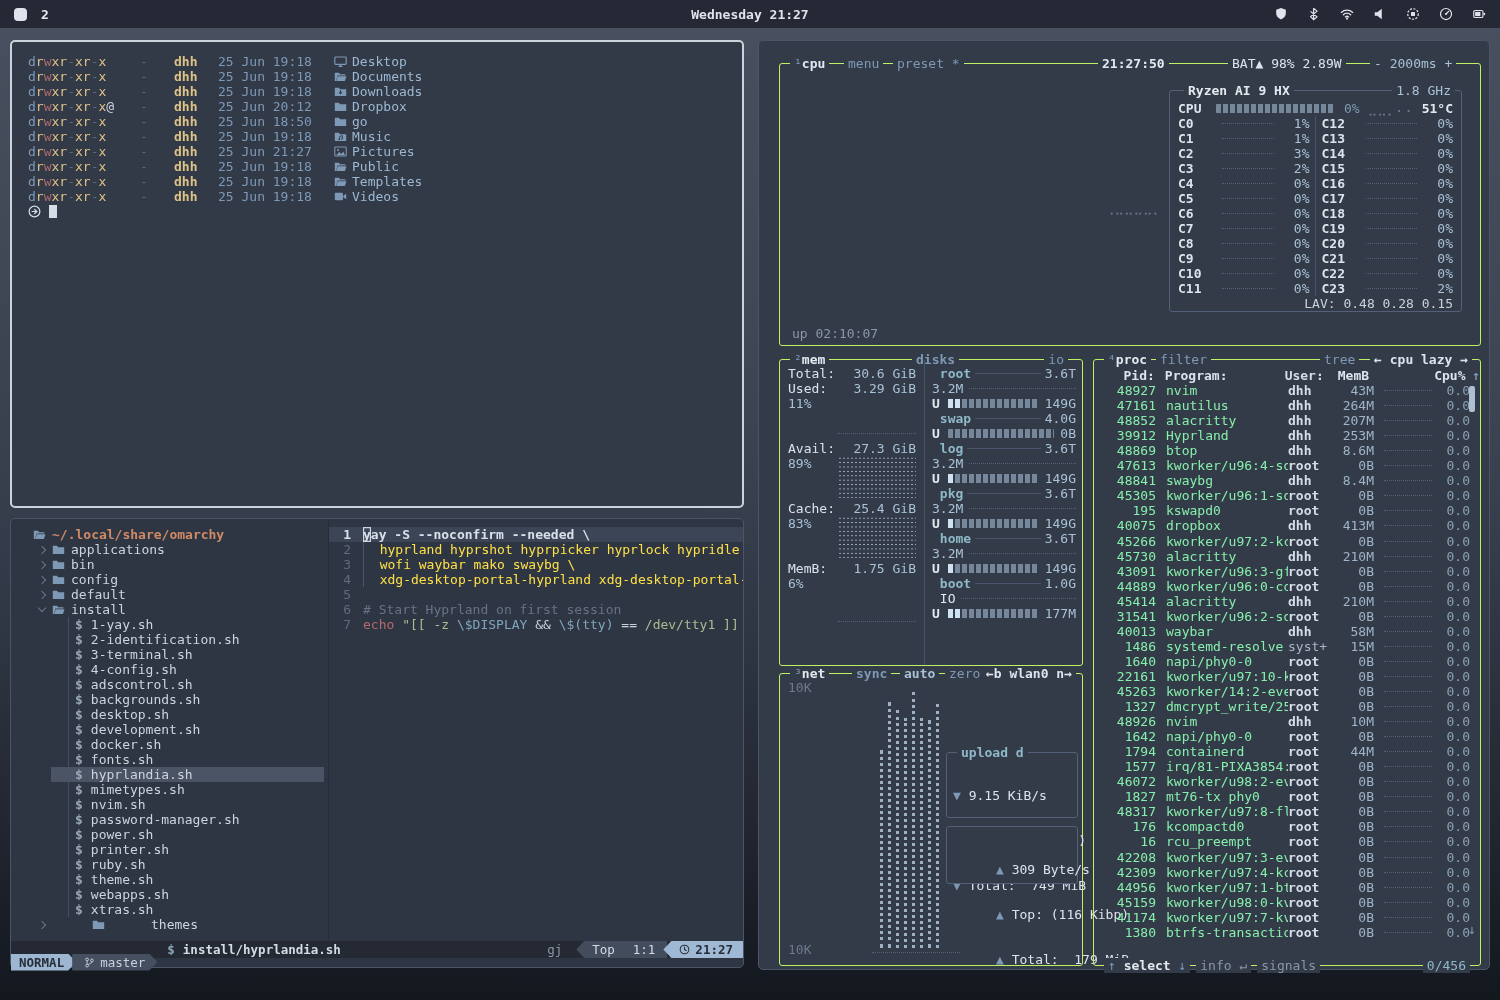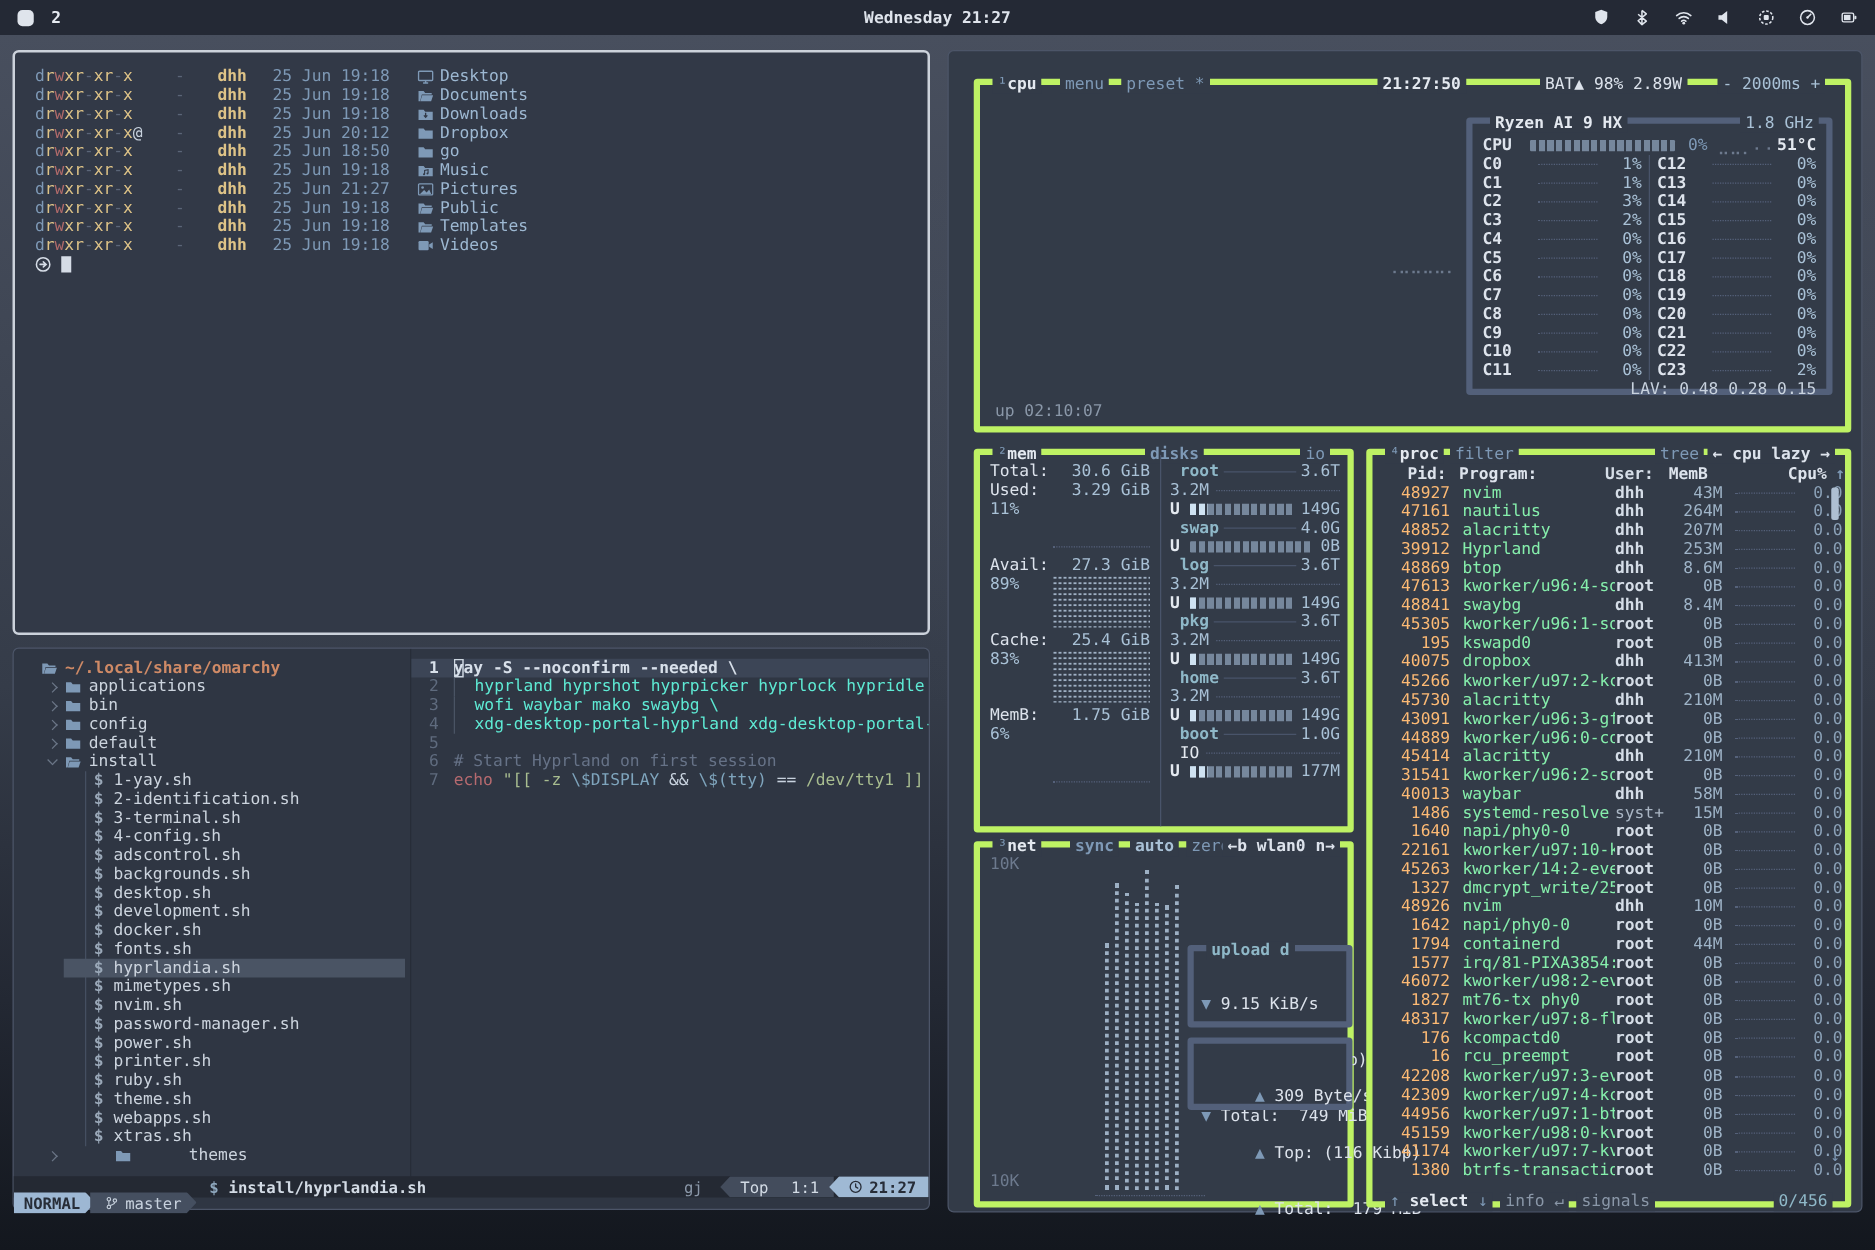--- a/index.html
+++ b/index.html
@@ -64,21 +64,21 @@
   .script-ic { color:#9aa8b8; margin-right:8px; font-weight:bold; }
   .tree-guide { position:absolute; left:57px; top:0; bottom:0; border-left:1px solid #454f61; }
 
   #code-pane { flex:1; padding-top:8px; position:relative; overflow:hidden; }
   .code-row { height:15px; line-height:15px; display:flex; white-space:pre; position:relative; }
   .code-row.cur { background:#3c4556; }
   .lnum { width:34px; text-align:right; padding-right:12px; color:#5f6b7e; flex:0 0 auto; }
   .code-row.cur .lnum { color:#d8e0ea; font-weight:bold; }
   .codeguide { border-left:1px solid #4a5464; }
   .c-l1 { color:#d8e0ea; font-weight:bold; }
-  .c-pkg { color:#5eead4; }
+  .c-pkg { color:#fde047; }
   .c-comment { color:#667287; }
   .c-kw { color:#b66a6f; }
   .c-str { color:#a8bd90; }
   .c-var { color:#7fa5bd; }
   .c-op { color:#c8d2de; }
   .c-cursor { color:#d8e0ea; font-weight:bold; box-shadow:inset 0 0 0 1.2px #cdd6e0; }
 
   #statusline { height:17px; background:#242933; display:flex; align-items:center; font-size:12.5px; }
   .sl-seg { height:17px; line-height:17px; padding:0 12px 0 8px;margin-top:25px; }
   .seg-mode { background:#9db7d3; color:#272d38; font-weight:bold;
@@ -92,21 +92,21 @@
   .sl-right { margin-left:auto; display:flex; align-items:center; }
   .sl-keys { color:#8a97a8; margin-right:14px; }
   .seg-pos { background:#434c5c; color:#d3dbe5; padding:0 12px 0 16px; height:17px; line-height:17px;
     clip-path:polygon(0 50%,8px 0,100% 0,100% 100%,8px 100%); display:flex; gap:18px; }
   .seg-time { background:#9fb9d4; color:#272d38; font-weight:bold; padding:0 10px 0 16px; height:17px; line-height:17px;
     clip-path:polygon(0 50%,8px 0,100% 0,100% 100%,8px 100%); margin-left:-4px; display:flex; align-items:center; gap:5px;}
   .seg-time svg { width:11px; height:11px; }
   #cmdline { height:9px; }
 
   
-  .bbox { position:absolute; border:5px solid #bef264; border-radius:3px; }
+  .bbox { position:absolute; border:1px solid #bef264; border-radius:3px; }
   .blabel { position:absolute; top:-8px; height:15px; line-height:15px; background:#333b48; padding:0 4px; white-space:pre; }
   .blabel .sup { color:#7e99b6; }
   .blabel b { color:#e4e9f0; }
   .bt-blue { color:#7e99b6; }
   .bt-cyan { color:#8fb8c8; }
   .bt-light { color:#a9c1d6; }
   .bt-white { color:#e4e9f0; font-weight:bold; }
   .bt-dim { color:#6d7a8e; }
 
   .meter { display:inline-block; height:9px; border-radius:1px;
@@ -118,21 +118,21 @@
 
   .core-row { height:15px; display:flex; align-items:center; white-space:pre; }
   .core-name { width:38px; color:#dde3ec; font-weight:bold; }
   .core-graph { flex:1; margin:0 6px; border-bottom:1.4px dotted #55617a; height:1px; align-self:center; }
   .core-pct { width:30px; text-align:right; color:#a9c1d6; }
 
   .mline { position:absolute; left:8px; right:8px; height:15px; line-height:15px; display:flex; align-items:center; white-space:pre; }
   .dline { position:absolute; left:6px; right:6px; height:15px; line-height:15px; display:flex; align-items:center; white-space:pre; }
 
   .proc-row { height:15.05px; display:flex; align-items:center; white-space:pre; }
-  .pr-pid { width:62px; text-align:right; color:#fdba74; }
+  .pr-pid { width:62px; text-align:right; color:#86efac; }
   .pr-prog { width:122px; margin-left:10px; overflow:hidden; color:#86efac; }
   .pr-user { width:46px; font-weight:bold; color:#d5dde7; }
   .pr-user.dim { color:#aab6c4; font-weight:normal; }
   .pr-mem { width:40px; text-align:right; color:#9fb4c8; }
   .pr-dots { width:48px; margin:0 8px 0 10px; border-bottom:1.4px dotted #55617a; height:1px; }
   .pr-cpu { width:30px; text-align:right; color:#8aa0b6; }
 
   .net-col { border-left:3px dotted #9db0c4; width:4px; }
 </style>
 </head>

